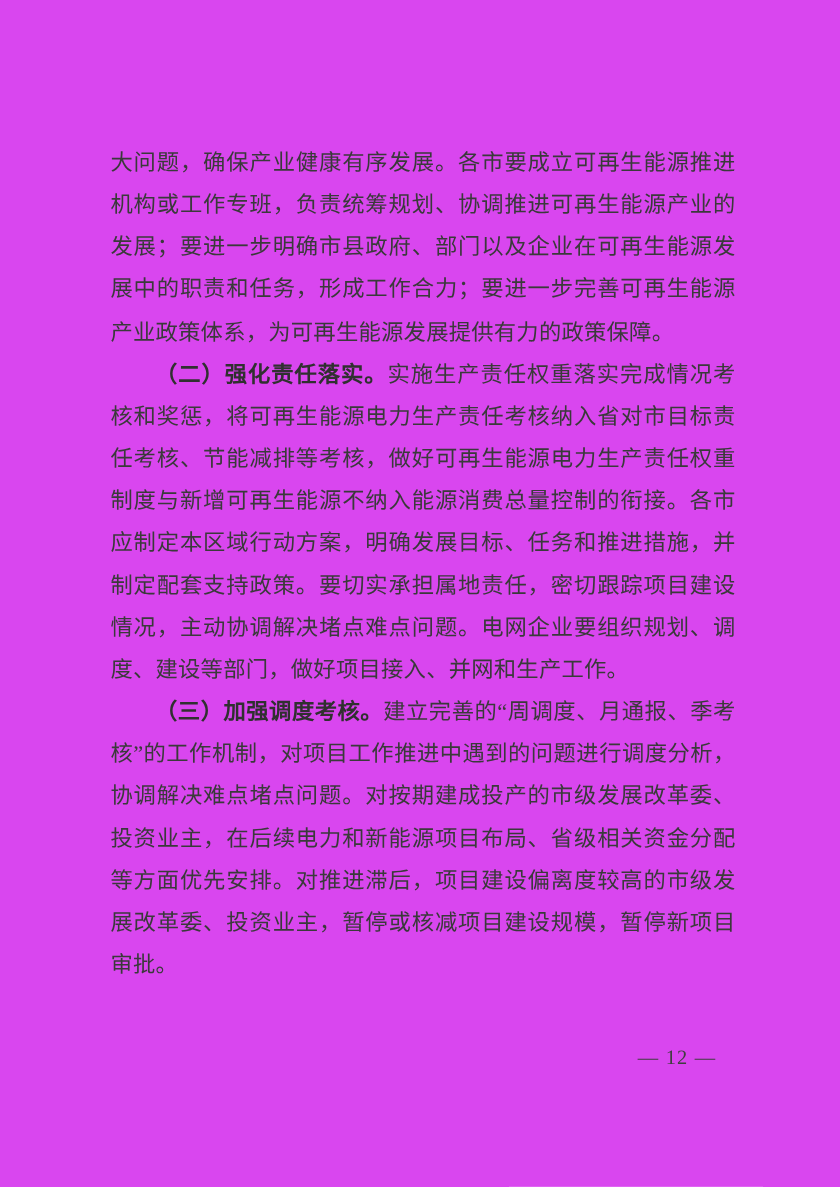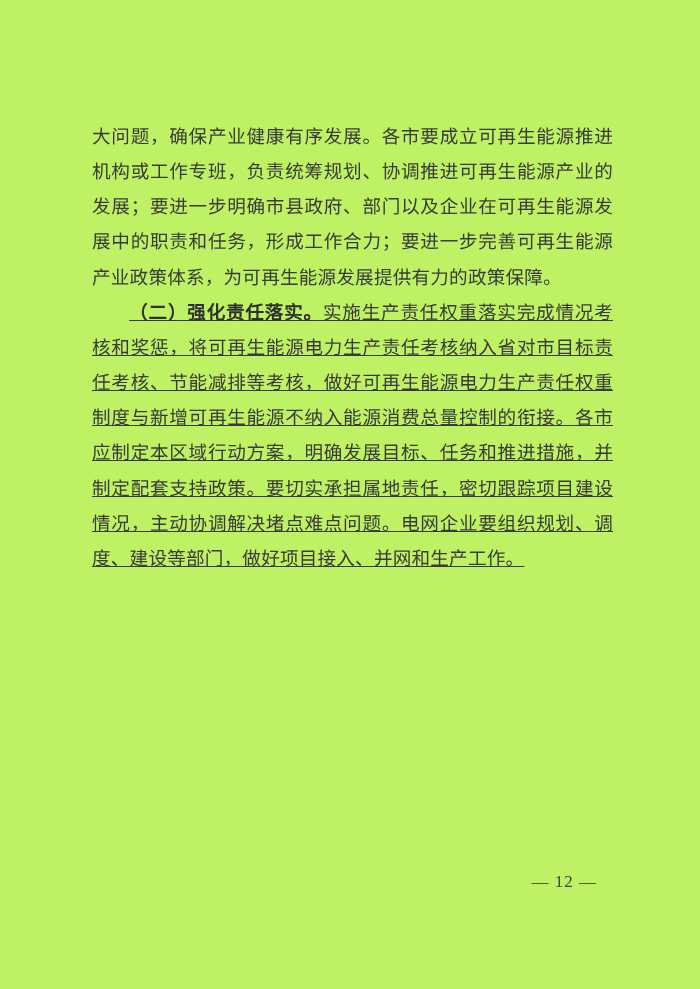--- a/index.html
+++ b/index.html
@@ -13,41 +13,40 @@
     position: relative;
     font-family: "Liberation Serif", "DejaVu Serif", serif;
     overflow: hidden;
   }
   .page {
     position: absolute;
     left: 0;
     top: 0;
     width: 700px;
     height: 989px;
-    background: #bef264;
+    background: #d946ef;
   }
   .content {
     position: absolute;
     left: 92px;
     top: 119px;
     width: 521px;
     color: #3a3a3a;
   }
   .para {
     margin: 0;
     font-size: 18.6px;
     line-height: 35.15px;
     text-align: justify;
     text-justify: inter-ideograph;
     letter-spacing: 0.2px;
     color: #3a3a3a;
   }
   .para.indent {
     text-indent: 2em;
-    text-decoration: underline;
   }
   .para-heading {
     font-weight: bold;
     color: #303030;
   }
   .page-number {
     position: absolute;
     top: 871px;
     right: 103px;
     font-size: 17px;
@@ -64,18 +63,21 @@
   <div class="content">
 
     <p class="para">
       <span>大问题，确保产业健康有序发展。各市要成立可再生能源推进机构或工作专班，负责统筹规划、协调推进可再生能源产业的发展；要进一步明确市县政府、部门以及企业在可再生能源发展中的职责和任务，形成工作合力；要进一步完善可再生能源产业政策体系，为可再生能源发展提供有力的政策保障。</span>
     </p>
 
     <p class="para indent">
       <span class="para-heading">（二）强化责任落实。</span><span>实施生产责任权重落实完成情况考核和奖惩，将可再生能源电力生产责任考核纳入省对市目标责任考核、节能减排等考核，做好可再生能源电力生产责任权重制度与新增可再生能源不纳入能源消费总量控制的衔接。各市应制定本区域行动方案，明确发展目标、任务和推进措施，并制定配套支持政策。要切实承担属地责任，密切跟踪项目建设情况，主动协调解决堵点难点问题。电网企业要组织规划、调度、建设等部门，做好项目接入、并网和生产工作。</span>
     </p>
 
+    <p class="para indent">
+      <span class="para-heading">（三）加强调度考核。</span><span>建立完善的“周调度、月通报、季考核”的工作机制，对项目工作推进中遇到的问题进行调度分析，协调解决难点堵点问题。对按期建成投产的市级发展改革委、投资业主，在后续电力和新能源项目布局、省级相关资金分配等方面优先安排。对推进滞后，项目建设偏离度较高的市级发展改革委、投资业主，暂停或核减项目建设规模，暂停新项目审批。</span>
+    </p>
 
 
   </div>
 
   <div class="page-number">— 12 —</div>
 </div>
 
 </body></html>

